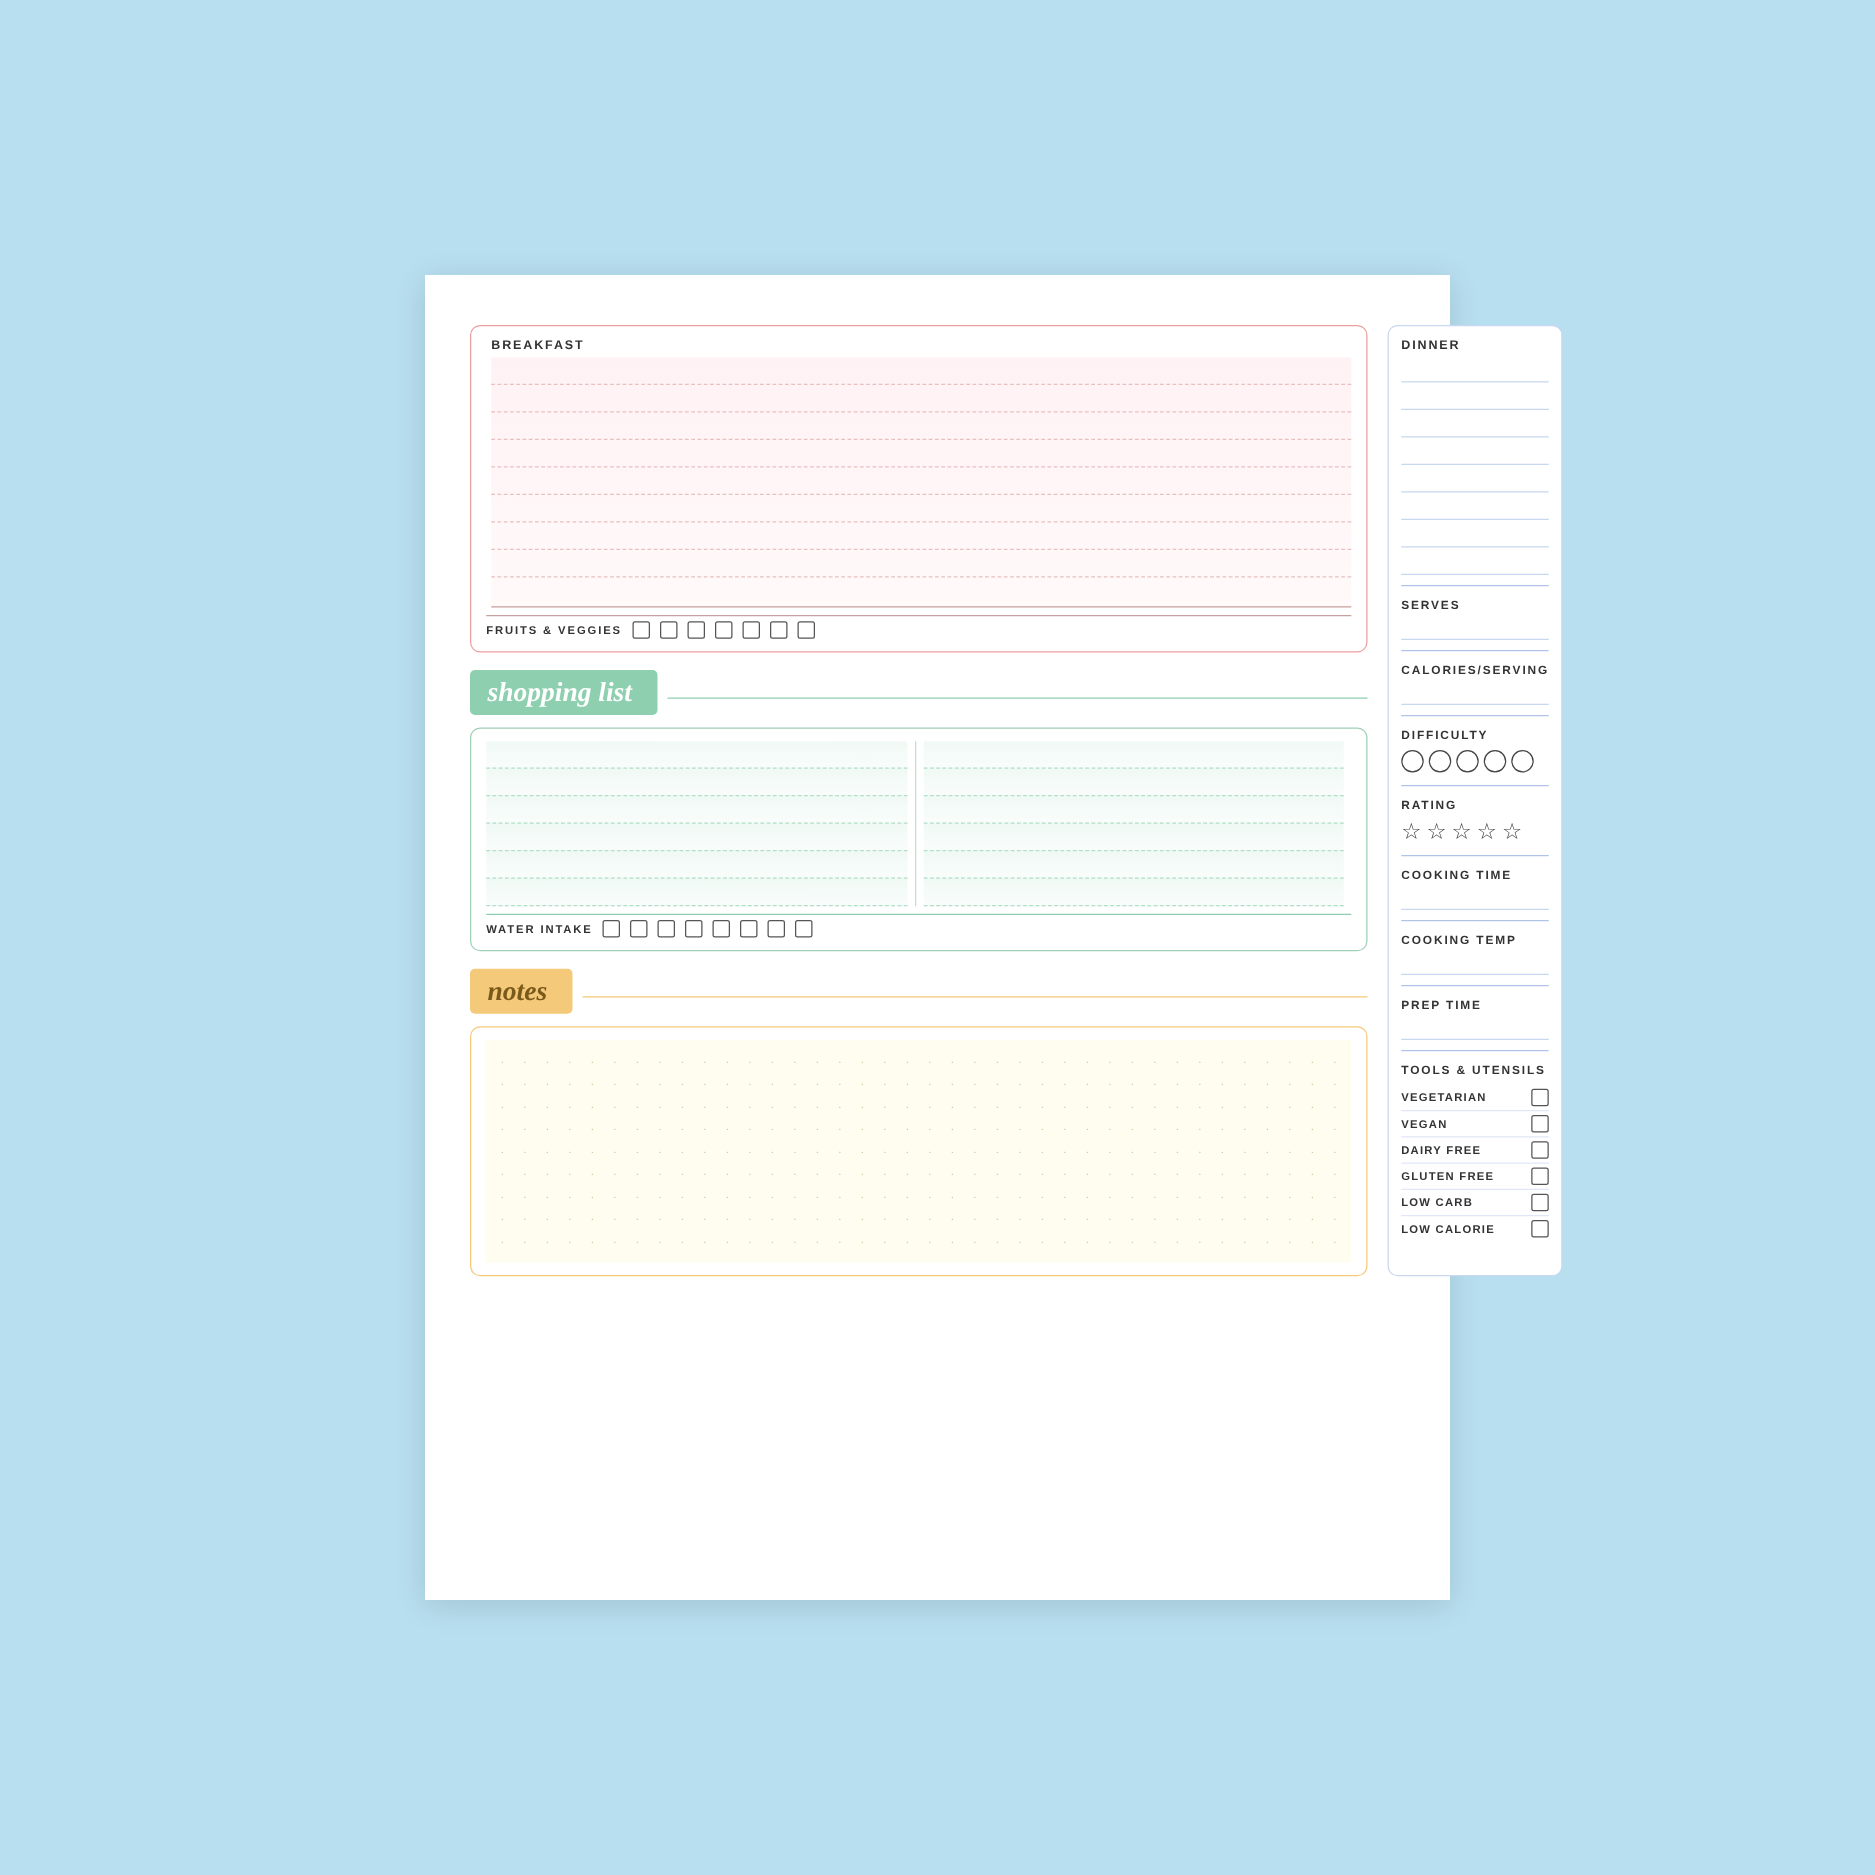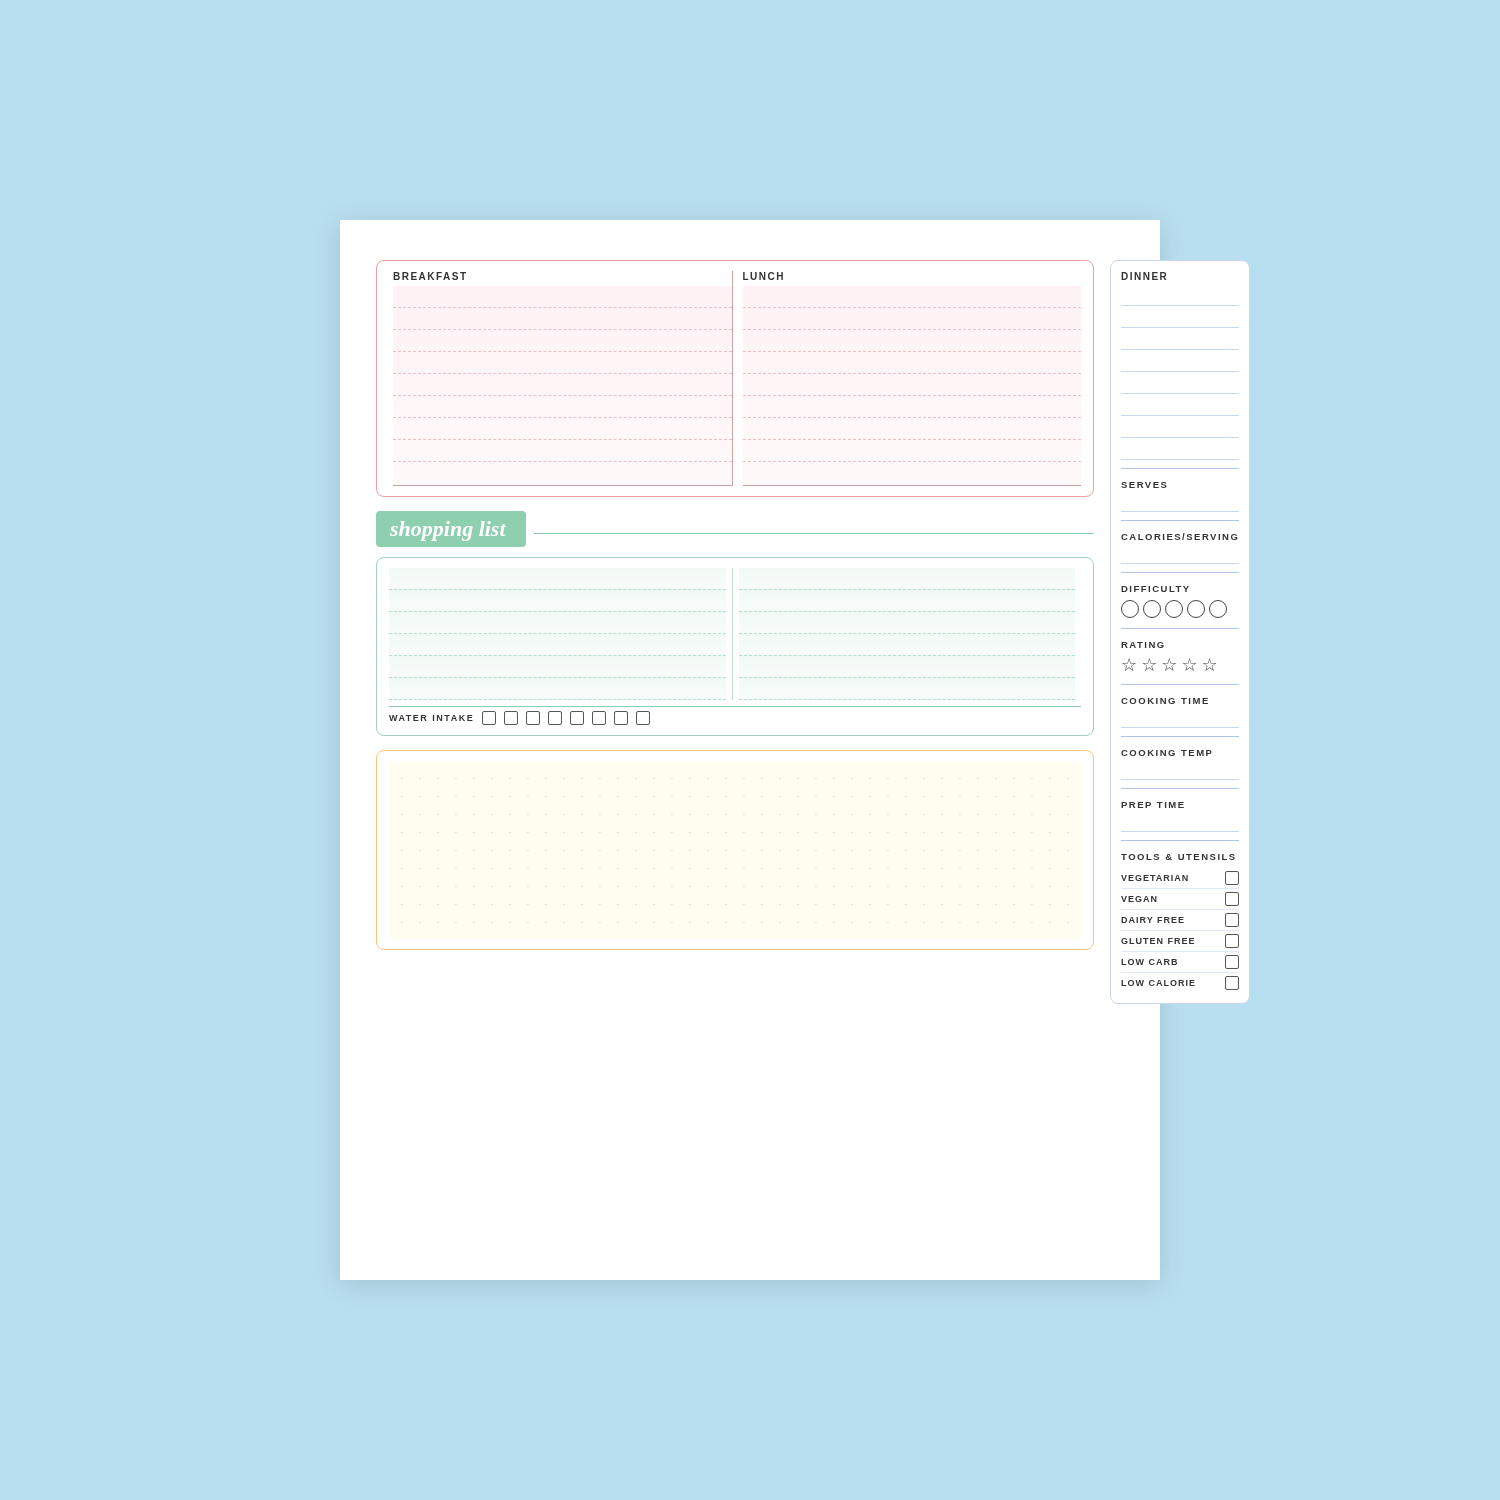--- a/index.html
+++ b/index.html
@@ -334,37 +334,35 @@
                 <div class="meal-line"></div>
                 <div class="meal-line"></div>
                 <div class="meal-line"></div>
                 <div class="meal-line"></div>
                 <div class="meal-line"></div>
                 <div class="meal-line"></div>
                 <div class="meal-line-solid"></div>
               </div>
             </div>
 
-            <div class="meal-col meal-col-lunch" style="padding-left:10px;">
-              <div class="meal-col-label">LUNCH</div>
-              <div class="meal-lines">
-                <div class="meal-line"></div>
-                <div class="meal-line"></div>
-                <div class="meal-line"></div>
-                <div class="meal-line"></div>
-                <div class="meal-line"></div>
-                <div class="meal-line"></div>
-                <div class="meal-line"></div>
-                <div class="meal-line"></div>
-                <div class="meal-line-solid"></div>
-              </div>
+
+          </div>
+
+          <div class="fruits-row">
+            <span class="fruits-label">FRUITS &amp; VEGGIES</span>
+            <div class="checkbox-row">
+              <span class="checkbox-sq"></span>
+              <span class="checkbox-sq"></span>
+              <span class="checkbox-sq"></span>
+              <span class="checkbox-sq"></span>
+              <span class="checkbox-sq"></span>
+              <span class="checkbox-sq"></span>
+              <span class="checkbox-sq"></span>
             </div>
-
           </div>
-
         </div>
       </div>
 
       <div>
         <div class="section-header-row">
           <span class="section-banner banner-green">shopping list</span>
           <div class="section-header-line section-header-line-green"></div>
         </div>
         <div class="shopping-section">
           <div class="shopping-grid">
@@ -396,20 +394,24 @@
               <span class="checkbox-sq"></span>
               <span class="checkbox-sq"></span>
               <span class="checkbox-sq"></span>
               <span class="checkbox-sq"></span>
             </div>
           </div>
         </div>
       </div>
 
       <div>
+        <div class="section-header-row">
+          <span class="section-banner banner-yellow">notes</span>
+          <div class="section-header-line section-header-line-yellow"></div>
+        </div>
         <div class="notes-section">
           <div class="notes-dotted" style="display:grid; grid-template-columns: repeat(38, 18px); grid-template-rows: repeat(9, 18px); padding:8px 4px; background:#fffdf0;">
               <span style="display: flex; align-items: center; justify-content: center; width: 18px; height: 18px; color: rgb(212, 192, 144); font-size: 4px;">•</span>
               <span style="display: flex; align-items: center; justify-content: center; width: 18px; height: 18px; color: rgb(212, 192, 144); font-size: 4px;">•</span>
               <span style="display: flex; align-items: center; justify-content: center; width: 18px; height: 18px; color: rgb(212, 192, 144); font-size: 4px;">•</span>
               <span style="display: flex; align-items: center; justify-content: center; width: 18px; height: 18px; color: rgb(212, 192, 144); font-size: 4px;">•</span>
               <span style="display: flex; align-items: center; justify-content: center; width: 18px; height: 18px; color: rgb(212, 192, 144); font-size: 4px;">•</span>
               <span style="display: flex; align-items: center; justify-content: center; width: 18px; height: 18px; color: rgb(212, 192, 144); font-size: 4px;">•</span>
               <span style="display: flex; align-items: center; justify-content: center; width: 18px; height: 18px; color: rgb(212, 192, 144); font-size: 4px;">•</span>
               <span style="display: flex; align-items: center; justify-content: center; width: 18px; height: 18px; color: rgb(212, 192, 144); font-size: 4px;">•</span>

